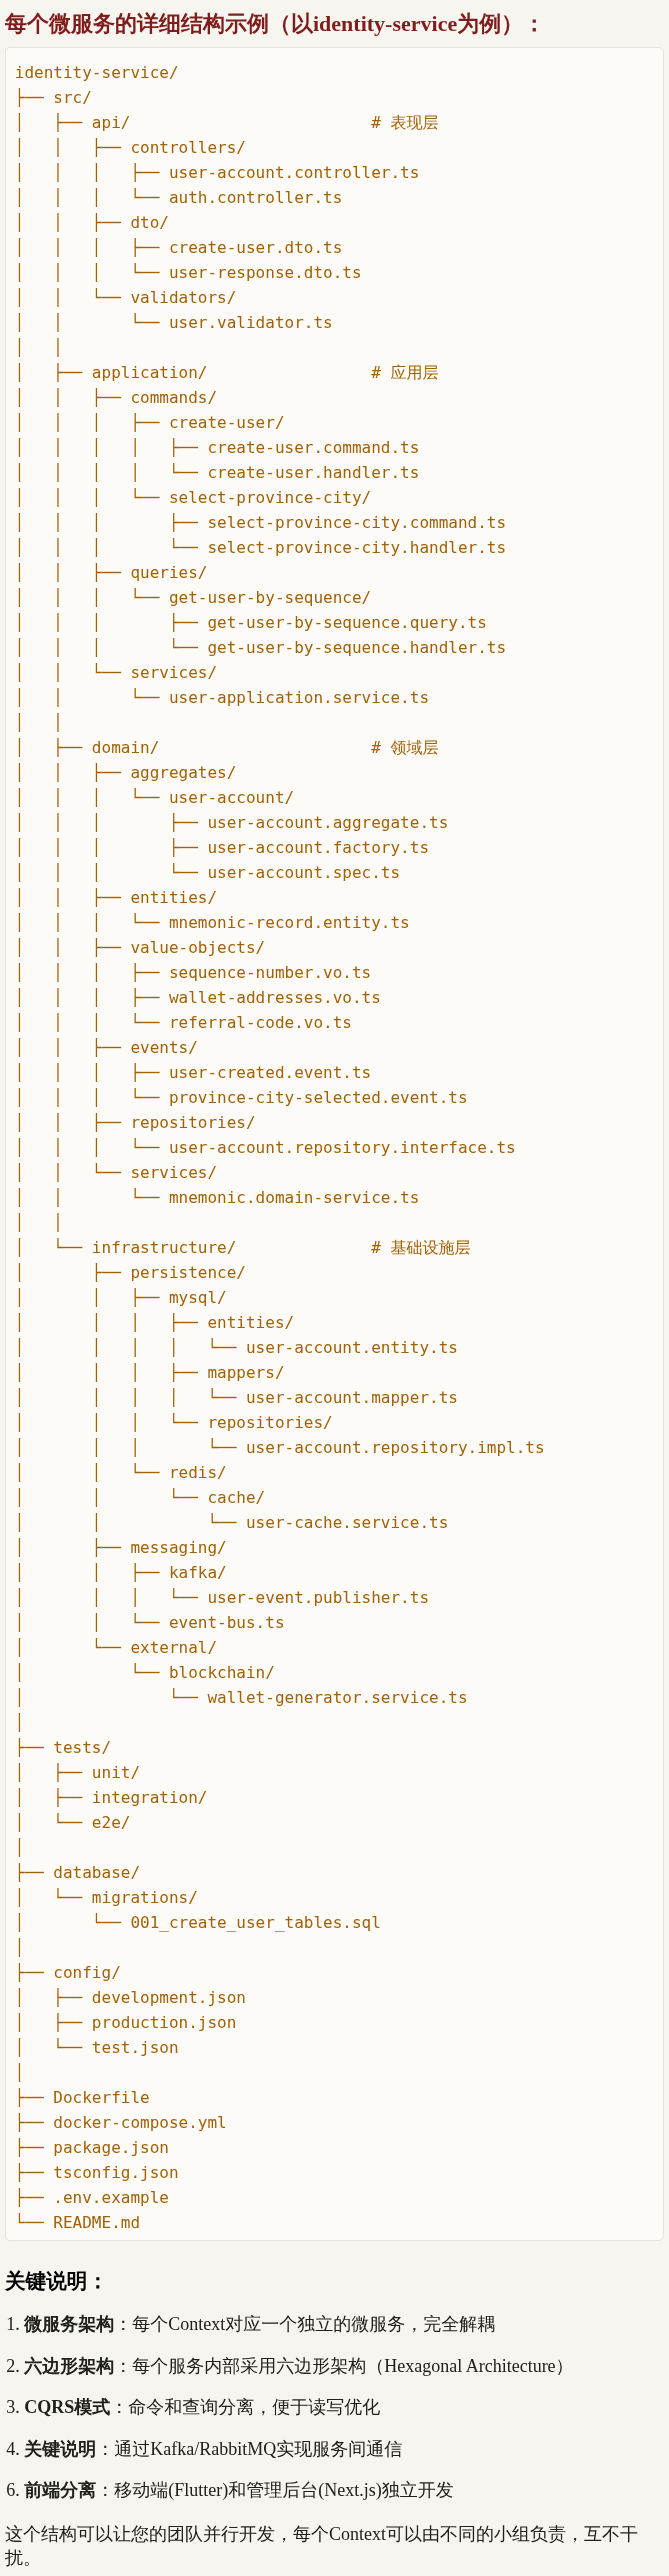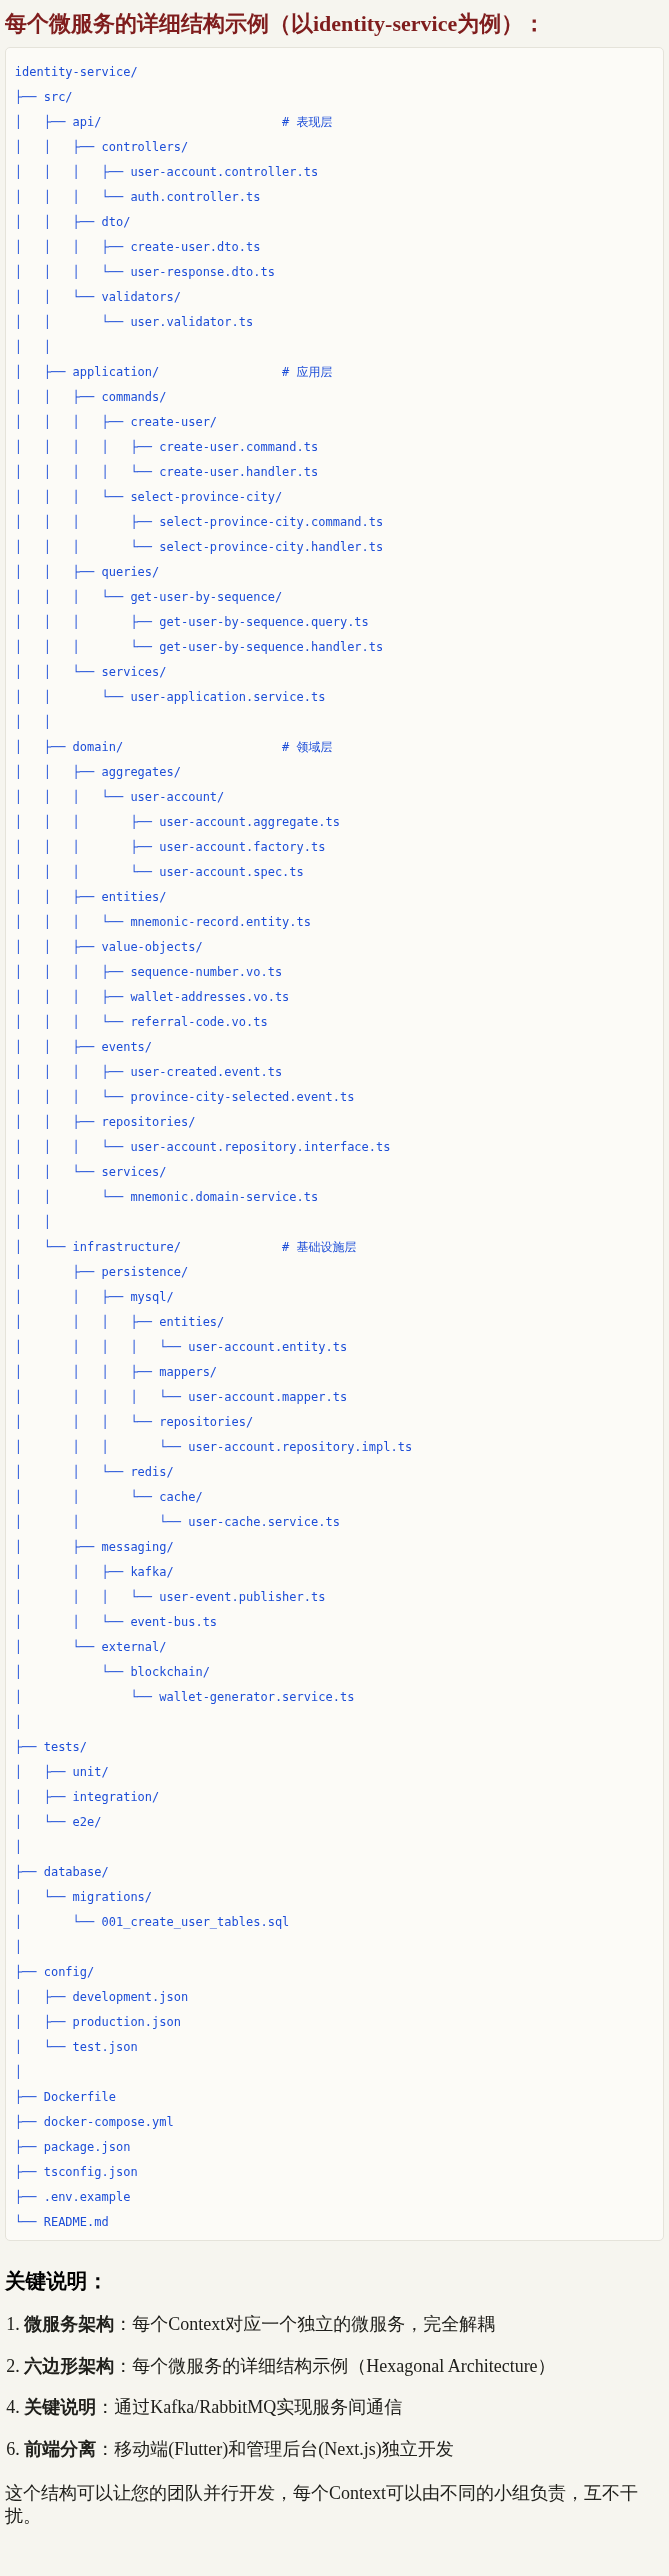--- a/index.html
+++ b/index.html
@@ -20,23 +20,23 @@
   .codeblock {
     background: #fcfbf7;
     border: 0.6px solid #e5e3da;
     border-radius: 5px;
     overflow: hidden;
   }
   .codeblock pre {
     margin: 0;
     padding: 12.5px 8.8px 5px 8.8px;
     font-family: "DejaVu Sans Mono", monospace;
-    font-size: 12px;
+    font-size: 16px;
     line-height: 25px;
-    color: #1d4ed8;
+    color: #a16207;
     white-space: pre;
   }
   .notes-heading {
     font-size: 20.6px;
     font-weight: bold;
     margin: 26px 0 0 0;
     color: #000000;
   }
   .note {
     font-size: 18px;
@@ -148,21 +148,22 @@
 ├── package.json
 ├── tsconfig.json
 ├── .env.example
 └── README.md</pre>
   </div>
 
   <div class="notes-heading">关键说明：</div>
 
   <div>
     <div class="note"><span class="num">1.</span><strong>微服务架构</strong><span>：</span><span>每个Context对应一个独立的微服务，完全解耦</span></div>
-    <div class="note"><span class="num">2.</span><strong>六边形架构</strong><span>：</span><span>每个微服务的详细结构示例（Hexagonal Architecture）</span></div>
+    <div class="note"><span class="num">2.</span><strong>六边形架构</strong><span>：</span><span>每个服务内部采用六边形架构（Hexagonal Architecture）</span></div>
+    <div class="note"><span class="num">3.</span><strong>CQRS模式</strong><span>：</span><span>命令和查询分离，便于读写优化</span></div>
     <div class="note"><span class="num">4.</span><strong>关键说明</strong><span>：</span><span>通过Kafka/RabbitMQ实现服务间通信</span></div>
     <div class="note"><span class="num">6.</span><strong>前端分离</strong><span>：</span><span>移动端(Flutter)和管理后台(Next.js)独立开发</span></div>
   </div>
 
   <div class="footer-text">这个结构可以让您的团队并行开发，每个Context可以由不同的小组负责，互不干扰。</div>
 
 </div>
 
 
 </body></html>

